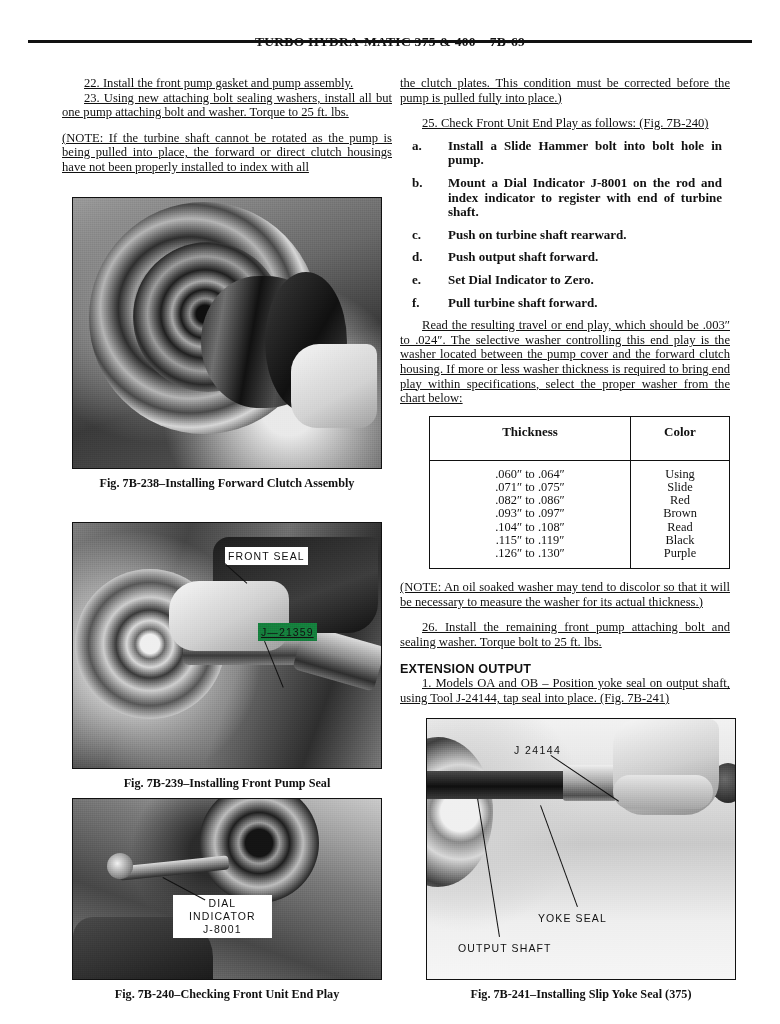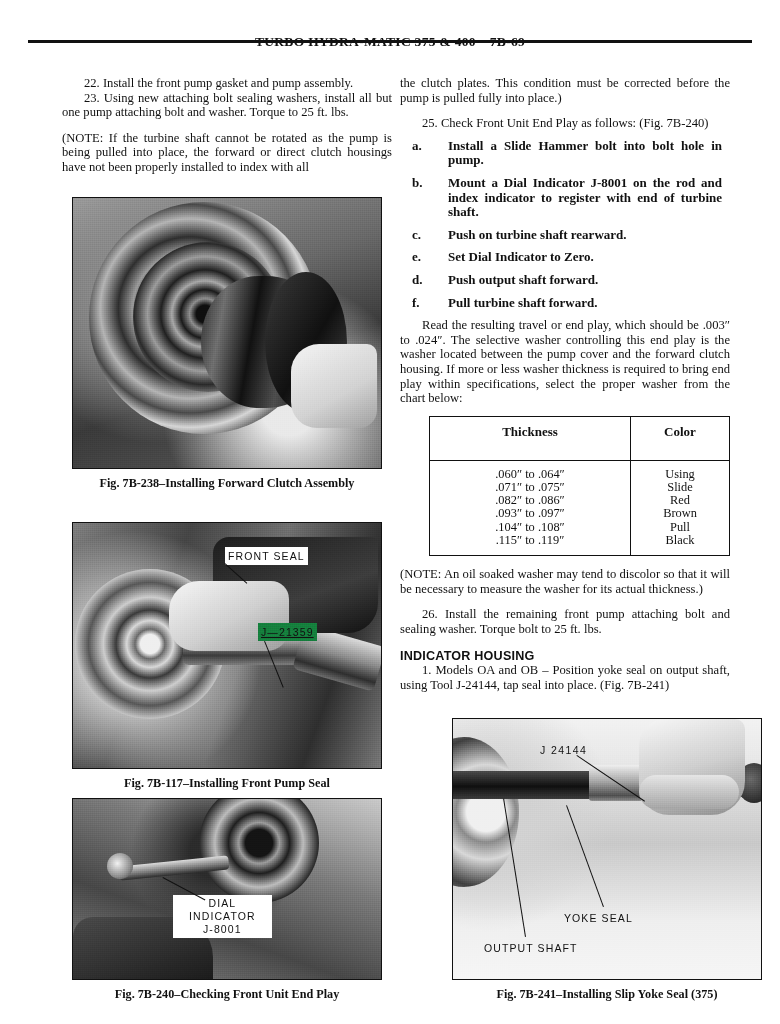--- a/index.html
+++ b/index.html
@@ -54,20 +54,21 @@
   .col-left  { left: 62px; }
   .col-right { left: 400px; }
 
   p.body {
     margin: 0 0 0 0;
     font-size: 12.6px;
     line-height: 14.6px;
     text-align: justify;
     text-justify: inter-word;
     hyphens: none;
+    text-decoration: underline;
   }
   p.gap { margin-top: 11px; }
   p.indent { text-indent: 22px; }
   p.tight { margin-top: 0; }
 
   .sub-item {
     margin: 8px;
     font-size: 13px;
     line-height: 14.6px;
     text-align: justify;
@@ -222,24 +223,24 @@
   <p class="sub-item">
     <span class="ltr">a.</span><span>Install a Slide Hammer bolt into bolt hole in pump.</span>
   </p>
   <p class="sub-item">
     <span class="ltr">b.</span><span>Mount a Dial Indicator J-8001 on the rod and index indicator to register with end of turbine shaft.</span>
   </p>
   <p class="sub-item nowrapped">
     <span class="ltr">c.</span><span>Push on turbine shaft rearward.</span>
   </p>
   <p class="sub-item nowrapped">
+    <span class="ltr">d.</span><span>Push output shaft forward.</span>
+  </p>
+  <p class="sub-item nowrapped">
     <span class="ltr">e.</span><span>Set Dial Indicator to Zero.</span>
-  </p>
-  <p class="sub-item nowrapped">
-    <span class="ltr">d.</span><span>Push output shaft forward.</span>
   </p>
   <p class="sub-item nowrapped">
     <span class="ltr">f.</span><span>Pull turbine shaft forward.</span>
   </p>
 
   <p class="body indent">Read the resulting travel or end play, which should be .003″ to .024″. The selective washer controlling this end play is the washer located between the pump cover and the forward clutch housing. If more or less washer thickness is required to bring end play within specifications, select the proper washer from the chart below:</p>
 
   <table class="washer-table">
     <thead>
       <tr>
@@ -259,32 +260,36 @@
       <tr>
         <td>.082″ to .086″</td>
         <td>Red</td>
       </tr>
       <tr>
         <td>.093″ to .097″</td>
         <td>Brown</td>
       </tr>
       <tr>
         <td>.104″ to .108″</td>
-        <td>Pull</td>
+        <td>Read</td>
       </tr>
       <tr>
         <td>.115″ to .119″</td>
         <td>Black</td>
       </tr>
+      <tr>
+        <td>.126″ to .130″</td>
+        <td>Purple</td>
+      </tr>
     </tbody>
   </table>
 
   <p class="body gap">(NOTE: An oil soaked washer may tend to discolor so that it will be necessary to measure the washer for its actual thickness.)</p>
   <p class="body gap indent">26. Install the remaining front pump attaching bolt and sealing washer. Torque bolt to 25 ft. lbs.</p>
-  <h3 class="section-head">INDICATOR HOUSING</h3>
+  <h3 class="section-head">EXTENSION OUTPUT</h3>
   <p class="body indent tight">1. Models OA and OB – Position yoke seal on output shaft, using Tool J-24144, tap seal into place. (Fig. 7B-241)</p>
 </div>
 
 <div class="figure" style="left:72px; top:197px; width:310px;">
   <div class="fig-frame" style="height:270px;">
     <div class="photo ph-bg-238"></div>
 
     <div class="disc" style="left:16px; top:4px; width:230px; height:232px; background:radial-gradient(circle at 44% 46%, #1c1c1c 0 10%, #5a5a5a 16%, #242424 24%, #9a9a9a 32%, #2e2e2e 40%, #b4b4b4 50%, #4a4a4a 58%, #d6d6d6 66%, #3c3c3c 76%, #cfcfcf 88%, #6e6e6e 100%);"></div>
     <div class="disc" style="left:60px; top:44px; width:150px; height:150px; background:radial-gradient(circle at 48% 48%, #0f0f0f 0 8%, #8e8e8e 14%, #1a1a1a 22%, #a8a8a8 30%, #202020 40%, #9c9c9c 52%, #2a2a2a 64%, #bdbdbd 80%, #3b3b3b 100%);"></div>
 
@@ -305,21 +310,21 @@
     <div class="cyl" style="left:224px; top:112px; width:84px; height:46px; border-radius:6px; transform:rotate(16deg); background:linear-gradient(180deg,#dcdcdc,#8a8a8a 45%,#2e2e2e 80%,#6d6d6d);"></div>
     <div class="cyl" style="left:140px; top:14px; width:165px; height:96px; border-radius:16px 6px 30px 18px; background:linear-gradient(160deg,#1d1d1d,#3d3d3d 60%,#111);"></div>
     <div class="cyl" style="left:96px; top:58px; width:120px; height:70px; border-radius:30px 18px 22px 26px; background:linear-gradient(150deg,#f6f6f6,#cfcfcf 55%,#9b9b9b);"></div>
 
     <div class="ph-label" style="left:152px; top:24px;">FRONT SEAL</div>
     <div class="leader" style="left:152px; top:40px; width:30px; transform:rotate(42deg);"></div>
     <div class="ph-label plain" style="left:185px; top:100px; background:#15803d;text-decoration:underline;">J—21359</div>
     <div class="leader" style="left:192px; top:118px; width:50px; transform:rotate(68deg);"></div>
     <div class="grain"></div>
   </div>
-  <div class="fig-caption">Fig. 7B-117–Installing Front Pump Seal</div>
+  <div class="fig-caption">Fig. 7B-239–Installing Front Pump Seal</div>
 </div>
 
 <div class="figure" style="left:72px; top:798px; width:310px;">
   <div class="fig-frame" style="height:180px;">
     <div class="photo ph-bg-240"></div>
     <div class="disc" style="left:126px; top:-16px; width:120px; height:120px; background:radial-gradient(circle at 50% 50%, #141414 0 16%, #9c9c9c 24%, #1f1f1f 36%, #bcbcbc 52%, #2b2b2b 70%, #777 100%);"></div>
     <div class="cyl" style="left:46px; top:62px; width:110px; height:14px; border-radius:4px; background:linear-gradient(180deg,#dcdcdc,#777 60%,#2c2c2c); transform:rotate(-6deg);"></div>
     <div class="disc" style="left:34px; top:54px; width:26px; height:26px; background:radial-gradient(circle at 40% 40%, #f2f2f2, #8d8d8d 60%, #353535);"></div>
     <div class="cyl" style="left:0px; top:118px; width:140px; height:62px; border-radius:20px 40px 0 0; background:linear-gradient(160deg,#4a4a4a,#1b1b1b);"></div>
 
@@ -327,21 +332,21 @@
       <span>DIAL</span><br>
       <span>INDICATOR</span><br>
       <span>J-8001</span>
     </div>
     <div class="leader" style="left:90px; top:78px; width:48px; transform:rotate(28deg);"></div>
     <div class="grain"></div>
   </div>
   <div class="fig-caption">Fig. 7B-240–Checking Front Unit End Play</div>
 </div>
 
-<div class="figure" style="left:452px; top:718px; width:310px;">
+<div class="figure" style="left:426px; top:718px; width:310px;">
   <div class="fig-frame" style="height:260px; background:#f3f3f3;">
     <div class="photo ph-bg-241"></div>
 
     <div class="disc" style="left:-44px; top:18px; width:110px; height:150px; background:radial-gradient(circle at 70% 50%, #f0f0f0 0 18%, #8b8b8b 28%, #d8d8d8 44%, #3f3f3f 70%, #bdbdbd 100%);"></div>
 
     <div class="cyl" style="left:0px; top:52px; width:140px; height:28px; background:linear-gradient(180deg,#4a4a4a,#0f0f0f 55%,#3b3b3b);"></div>
 
     <div class="cyl" style="left:136px; top:46px; width:54px; height:36px; border-radius:3px; background:linear-gradient(180deg,#efefef,#a8a8a8 45%,#4f4f4f 85%,#8d8d8d);"></div>
     <div class="cyl" style="left:188px; top:48px; width:62px; height:32px; border-radius:3px; background:linear-gradient(180deg,#e0e0e0,#909090 45%,#2f2f2f 85%,#757575);"></div>
     <div class="cyl" style="left:248px; top:50px; width:42px; height:28px; background:linear-gradient(180deg,#3a3a3a,#111 60%,#4d4d4d);"></div>

